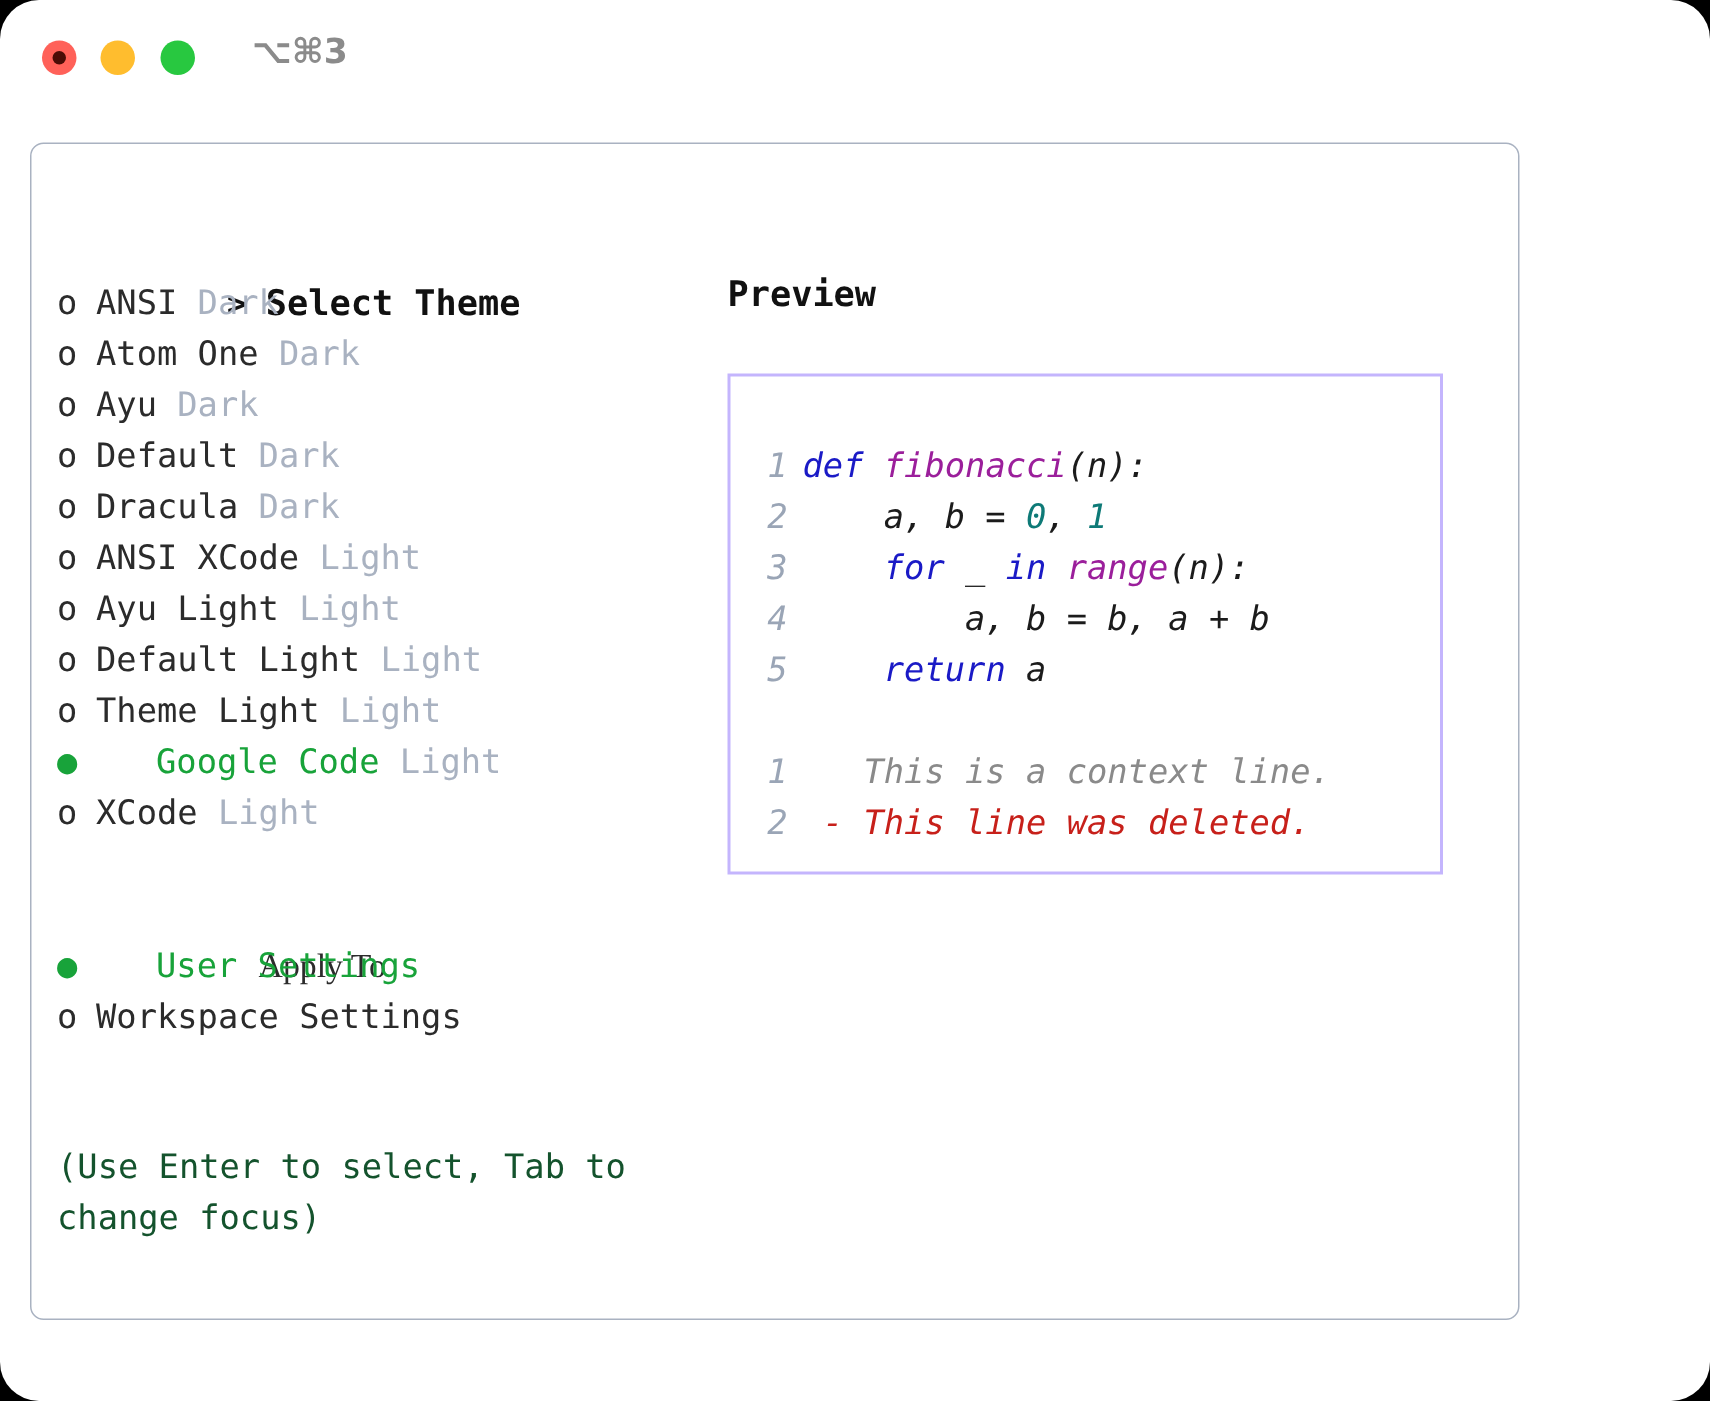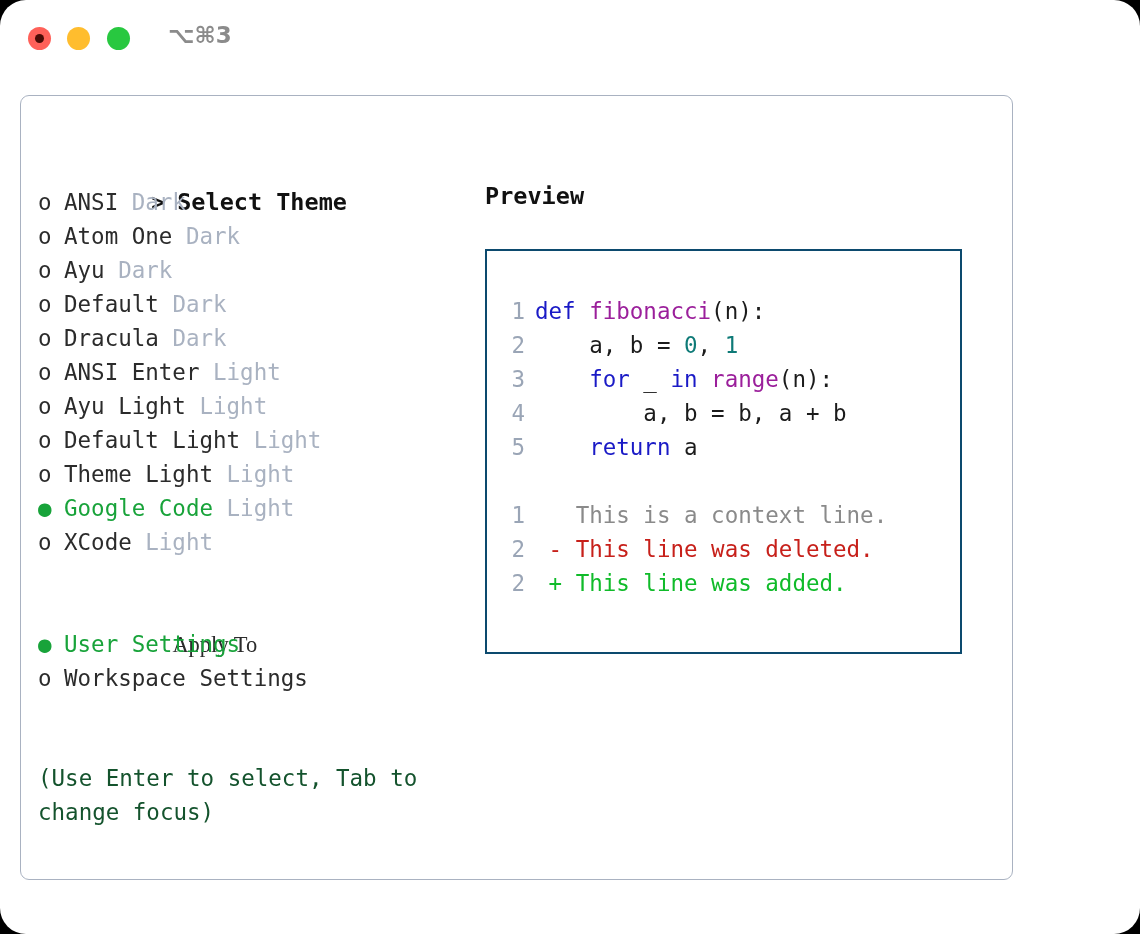--- a/index.html
+++ b/index.html
@@ -94,21 +94,21 @@
     color: #2b2b2b;
   }
   .marker.dotfill { color: #18a33a; }
   .header-row {
     font-weight: bold;
     font-size: 23.5px;
     color: #111111;
   }
   .header-row .marker { font-weight: bold; color: #111111; }
   .theme-name { color: #2b2b2b; }
-  .row.selected .theme-name { color: #18a33a; }
+  .row.selected .theme-name { color: #18a33a; margin-left: 40px; }
   .theme-kind { color: #a9b2c1; }
   .section-label {
     font-size: 22.5px;
     color: #2b2b2b;
     font-family: Liberation Serif, serif;
   }
   #hint {
     position: absolute;
     left: 17px;
     top: 665px;
@@ -128,25 +128,26 @@
   }
   #preview-title {
     font-size: 23.5px;
     font-weight: bold;
     color: #111111;
     line-height: 34px;
   }
   #preview-box {
     margin-top: 36px;
     width: 477px;
-    height: 405px;
-    border: 2px solid #0c4a6e;
+    height: 334px;
+    border: 2px solid #c4b5fd;
     box-sizing: border-box;
     background: #ffffff;
     position: relative;
+    font-style: italic;
   }
   #code-area {
     position: absolute;
     left: 0;
     top: 43px;
     width: 100%;
   }
   .code-line {
     height: 34px;
     line-height: 34px;
@@ -188,21 +189,21 @@
     <div id="left-col">
       <div class="row header-row">
         <span class="marker">&gt;</span><span>Select Theme</span>
       </div>
       <div id="theme-list">
           <div class="row"><span class="marker">o</span><span class="theme-name">ANSI</span><span> </span><span class="theme-kind">Dark</span></div>
           <div class="row"><span class="marker">o</span><span class="theme-name">Atom One</span><span> </span><span class="theme-kind">Dark</span></div>
           <div class="row"><span class="marker">o</span><span class="theme-name">Ayu</span><span> </span><span class="theme-kind">Dark</span></div>
           <div class="row"><span class="marker">o</span><span class="theme-name">Default</span><span> </span><span class="theme-kind">Dark</span></div>
           <div class="row"><span class="marker">o</span><span class="theme-name">Dracula</span><span> </span><span class="theme-kind">Dark</span></div>
-          <div class="row"><span class="marker">o</span><span class="theme-name">ANSI Enter</span><span> </span><span class="theme-kind">Light</span></div>
+          <div class="row"><span class="marker">o</span><span class="theme-name">ANSI XCode</span><span> </span><span class="theme-kind">Light</span></div>
           <div class="row"><span class="marker">o</span><span class="theme-name">Ayu Light</span><span> </span><span class="theme-kind">Light</span></div>
           <div class="row"><span class="marker">o</span><span class="theme-name">Default Light</span><span> </span><span class="theme-kind">Light</span></div>
           <div class="row"><span class="marker">o</span><span class="theme-name">Theme Light</span><span> </span><span class="theme-kind">Light</span></div>
           <div class="row selected"><span class="marker dotfill">●</span><span class="theme-name">Google Code</span><span> </span><span class="theme-kind">Light</span></div>
           <div class="row"><span class="marker">o</span><span class="theme-name">XCode</span><span> </span><span class="theme-kind">Light</span></div>
         </div>
 
       <div class="row" style="margin-top:34px;">
         <span class="marker"></span><span class="section-label">Apply To</span>
       </div>
@@ -219,19 +220,18 @@
       <div id="preview-box">
         <div id="code-area">
             <div class="code-line"><span class="lineno">1</span><span class="tok-kw">def </span><span class="tok-fn">fibonacci</span><span class="tok-txt">(n):</span></div>
             <div class="code-line"><span class="lineno">2</span><span class="tok-txt">    a, b = </span><span class="tok-num">0</span><span class="tok-txt">, </span><span class="tok-num">1</span></div>
             <div class="code-line"><span class="lineno">3</span><span class="tok-txt">    </span><span class="tok-kw">for</span><span class="tok-txt"> _ </span><span class="tok-kw">in</span><span class="tok-txt"> </span><span class="tok-fn">range</span><span class="tok-txt">(n):</span></div>
             <div class="code-line"><span class="lineno">4</span><span class="tok-txt">        a, b = b, a + b</span></div>
             <div class="code-line"><span class="lineno">5</span><span class="tok-txt">    </span><span class="tok-kw">return</span><span class="tok-txt"> a</span></div>
             <div class="code-line blank"><span class="lineno"></span></div>
             <div class="code-line"><span class="lineno">1</span><span class="tok-ctx">   This is a context line.</span></div>
             <div class="code-line"><span class="lineno">2</span><span class="tok-del"> - This line was deleted.</span></div>
-            <div class="code-line"><span class="lineno">2</span><span class="tok-add"> + This line was added.</span></div>
           </div>
       </div>
     </div>
 
   </div>
 </div>
 
 </body></html>

